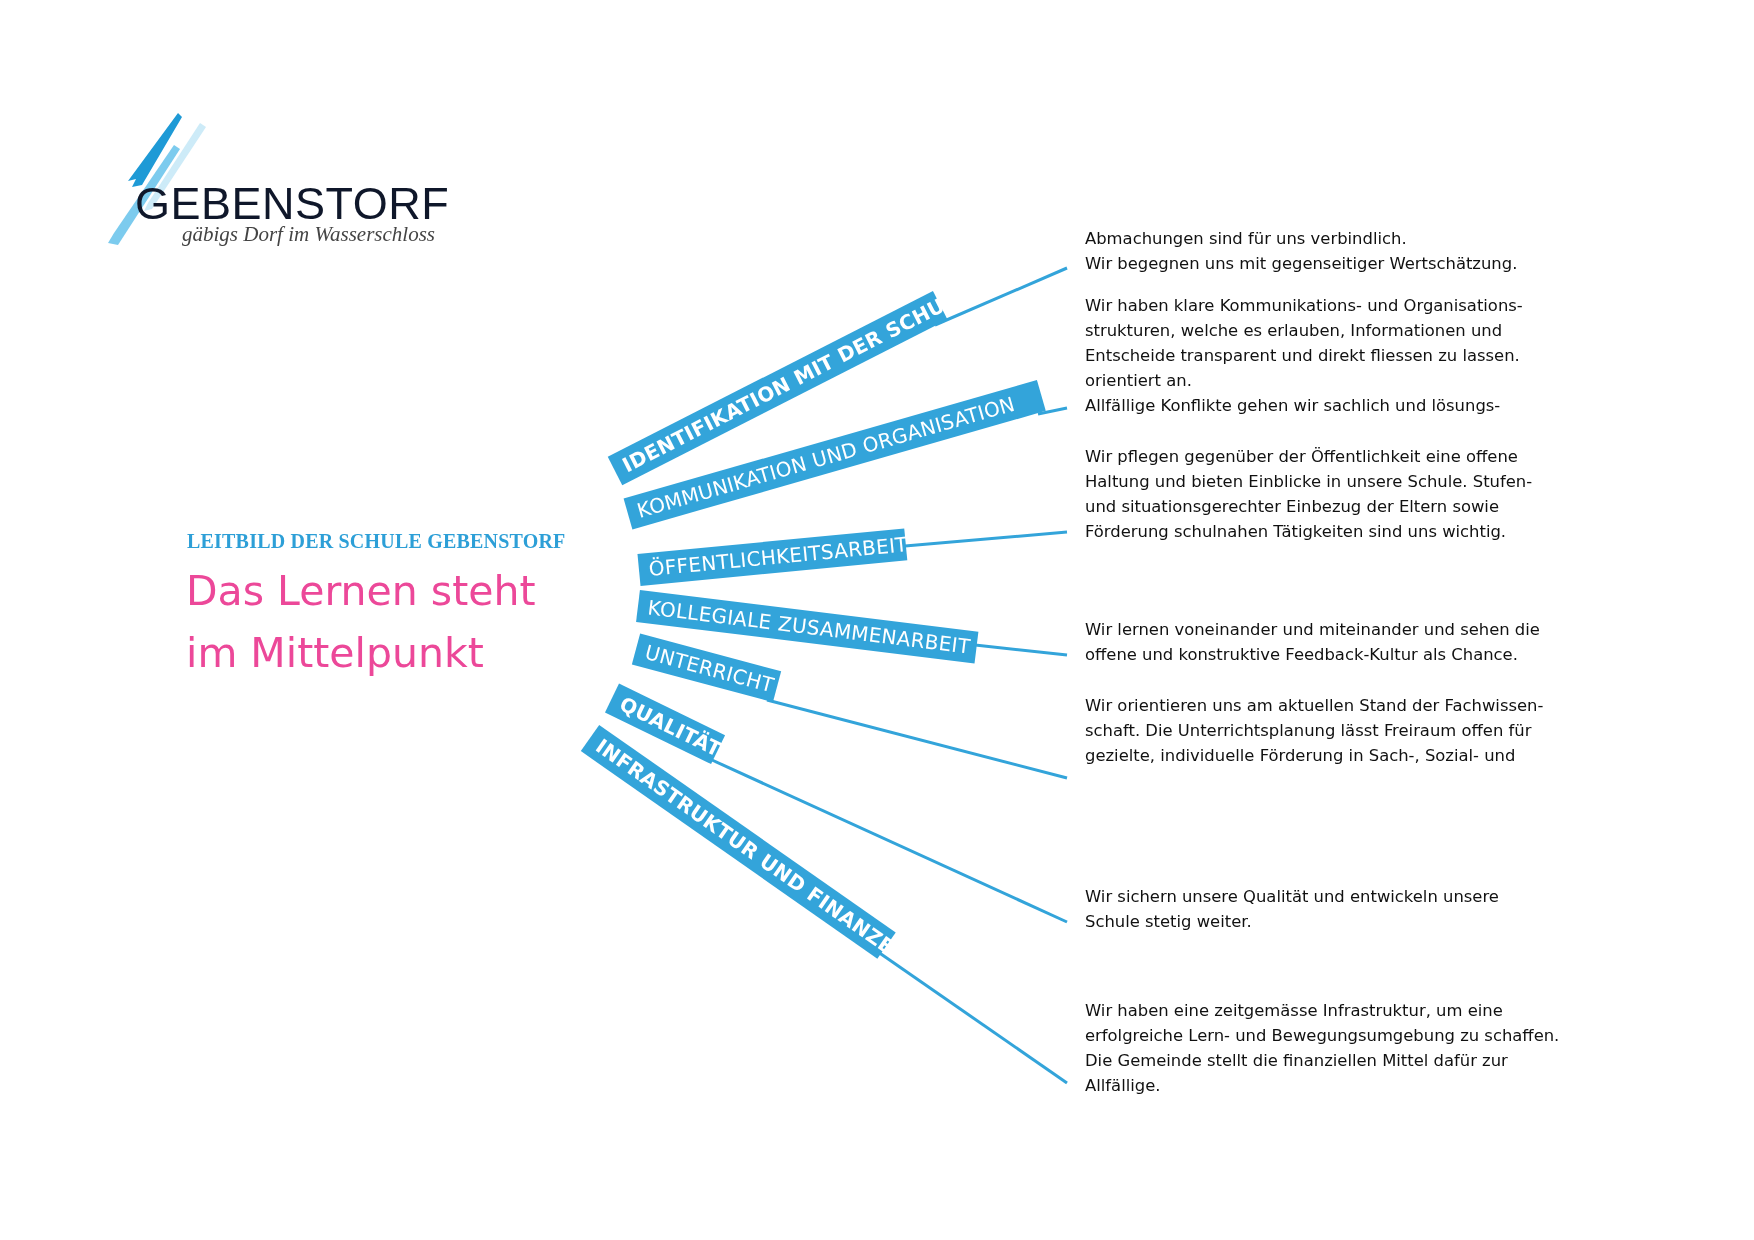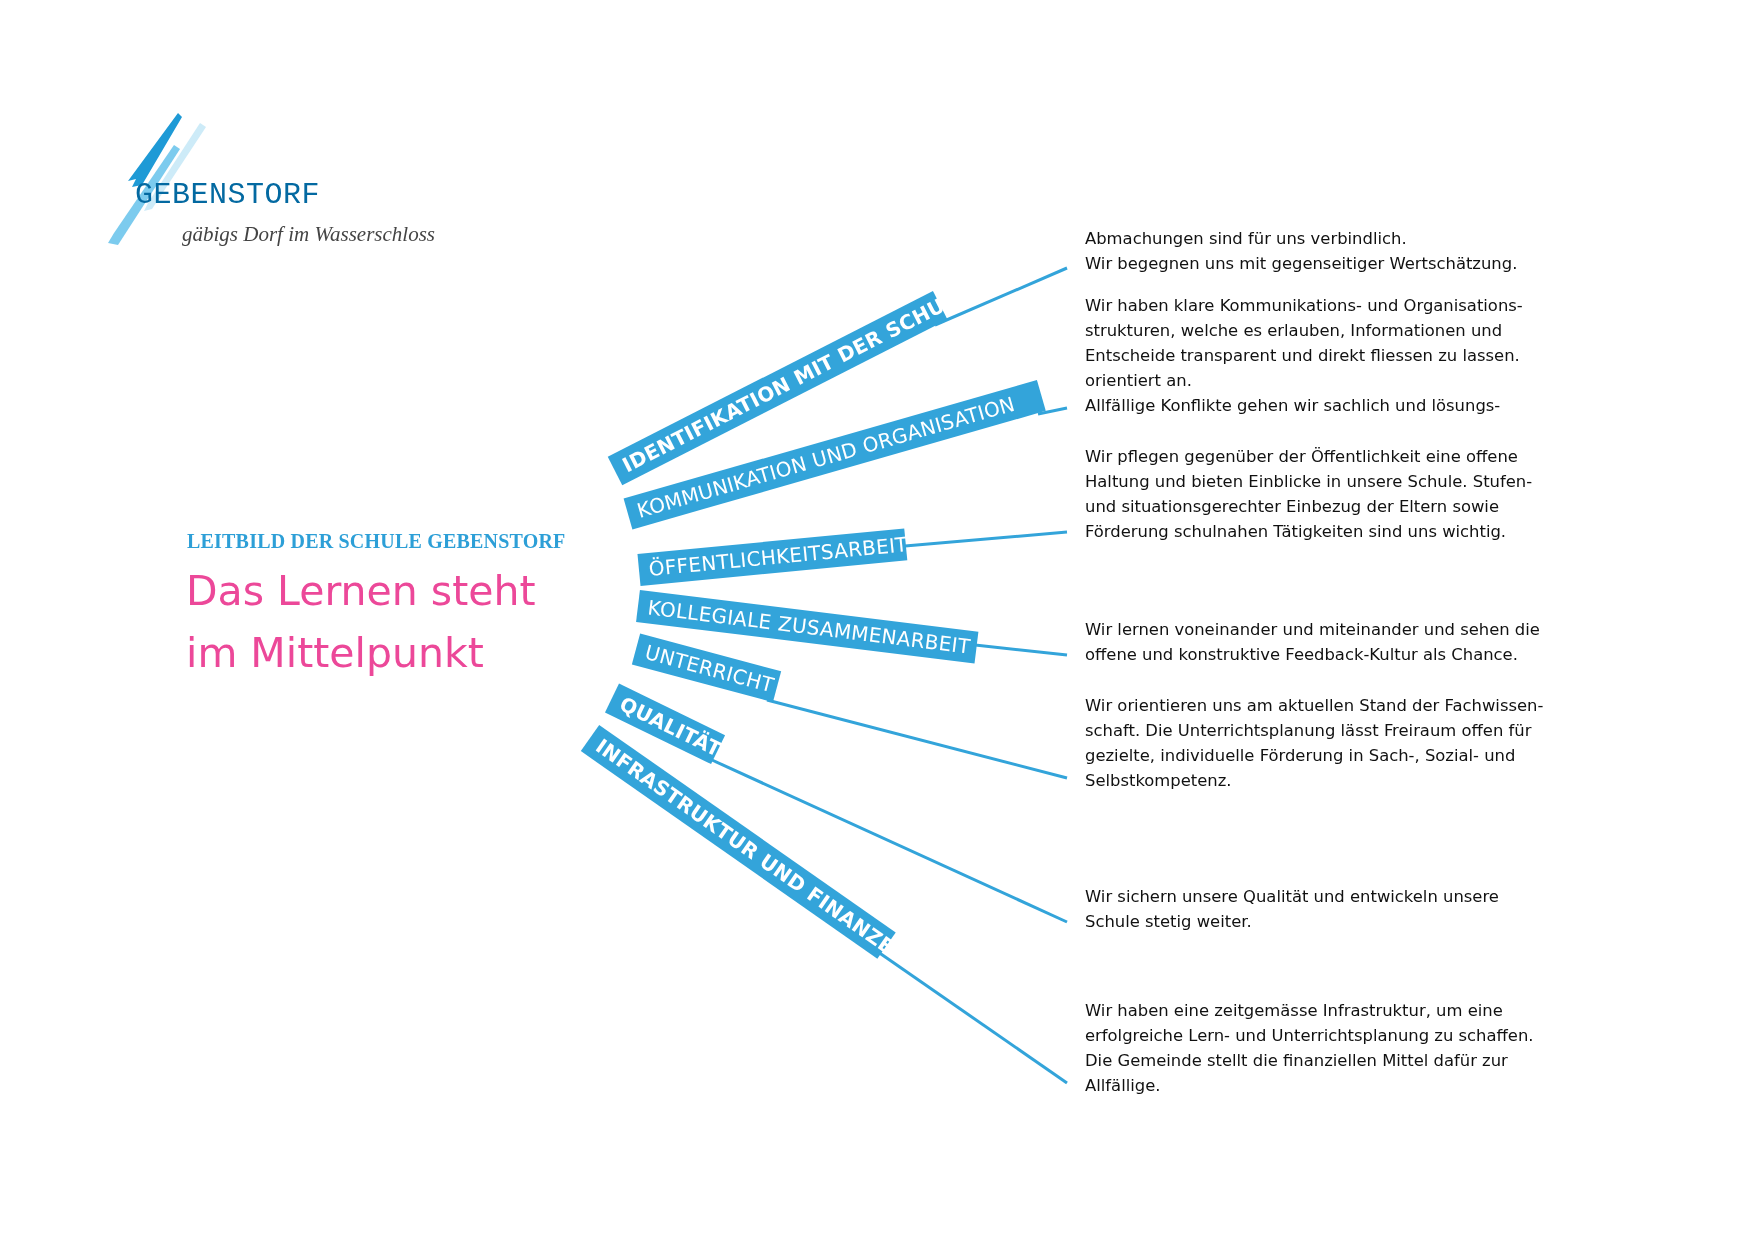--- a/index.html
+++ b/index.html
@@ -2,22 +2,22 @@
 <html><head>
 <meta charset="utf-8">
 <style>
   html, body { margin: 0; padding: 0; background: #ffffff; }
   body { width: 1754px; height: 1240px; position: relative; overflow: hidden;
          font-family: "DejaVu Sans", "Liberation Sans", sans-serif; color: #111; }
 
   
   .logo { position: absolute; left: 100px; top: 105px; width: 340px; height: 150px; }
   .logo svg { position: absolute; left: 0; top: 0; }
-  .logo-name { position: absolute; left: 35px; top: 73px; font-family: Liberation Mono, monospace;
-               font-size: 30px; letter-spacing: 0.5px; color: #0369a1; font-weight: normal; }
+  .logo-name { position: absolute; left: 35px; top: 73px; font-family: Liberation Sans, sans-serif;
+               font-size: 45px; letter-spacing: 0.5px; color: #0f172a; font-weight: normal; }
   .logo-tagline { position: absolute; left: 82px; top: 117px; font-family: "Liberation Serif", serif;
                   font-style: italic; font-size: 21px; color: #444; white-space: nowrap; }
 
   
   .kicker { position: absolute; left: 187px; top: 530px; font-family: Liberation Serif, serif;
             font-weight: bold; font-size: 20px; color: #2d9fd7; letter-spacing: 0.2px; white-space: nowrap; }
   .title { position: absolute; left: 186px; top: 560px; font-family: "DejaVu Sans", sans-serif;
            font-size: 41px; line-height: 62px; color: #ec4899; }
   .title div { white-space: nowrap; }
 
@@ -106,24 +106,23 @@
   <div>Förderung schulnahen Tätigkeiten sind uns wichtig.</div>
 </div>
 <div class="statement" style="top:617px;">
   <div>Wir lernen voneinander und miteinander und sehen die</div>
   <div>offene und konstruktive Feedback-Kultur als Chance.</div>
 </div>
 <div class="statement" style="top:693px;">
   <div>Wir orientieren uns am aktuellen Stand der Fachwissen-</div>
   <div>schaft. Die Unterrichtsplanung lässt Freiraum offen für</div>
   <div>gezielte, individuelle Förderung in Sach-, Sozial- und</div>
-  <div>Selbstkompetenz.</div>
 </div>
 <div class="statement" style="top:884px;">
   <div>Wir sichern unsere Qualität und entwickeln unsere</div>
   <div>Schule stetig weiter.</div>
 </div>
 <div class="statement" style="top:998px;">
   <div>Wir haben eine zeitgemässe Infrastruktur, um eine</div>
-  <div>erfolgreiche Lern- und Unterrichtsplanung zu schaffen.</div>
+  <div>erfolgreiche Lern- und Bewegungsumgebung zu schaffen.</div>
   <div>Die Gemeinde stellt die finanziellen Mittel dafür zur</div>
   <div>Allfällige.</div>
 </div>
 
 </body></html>

